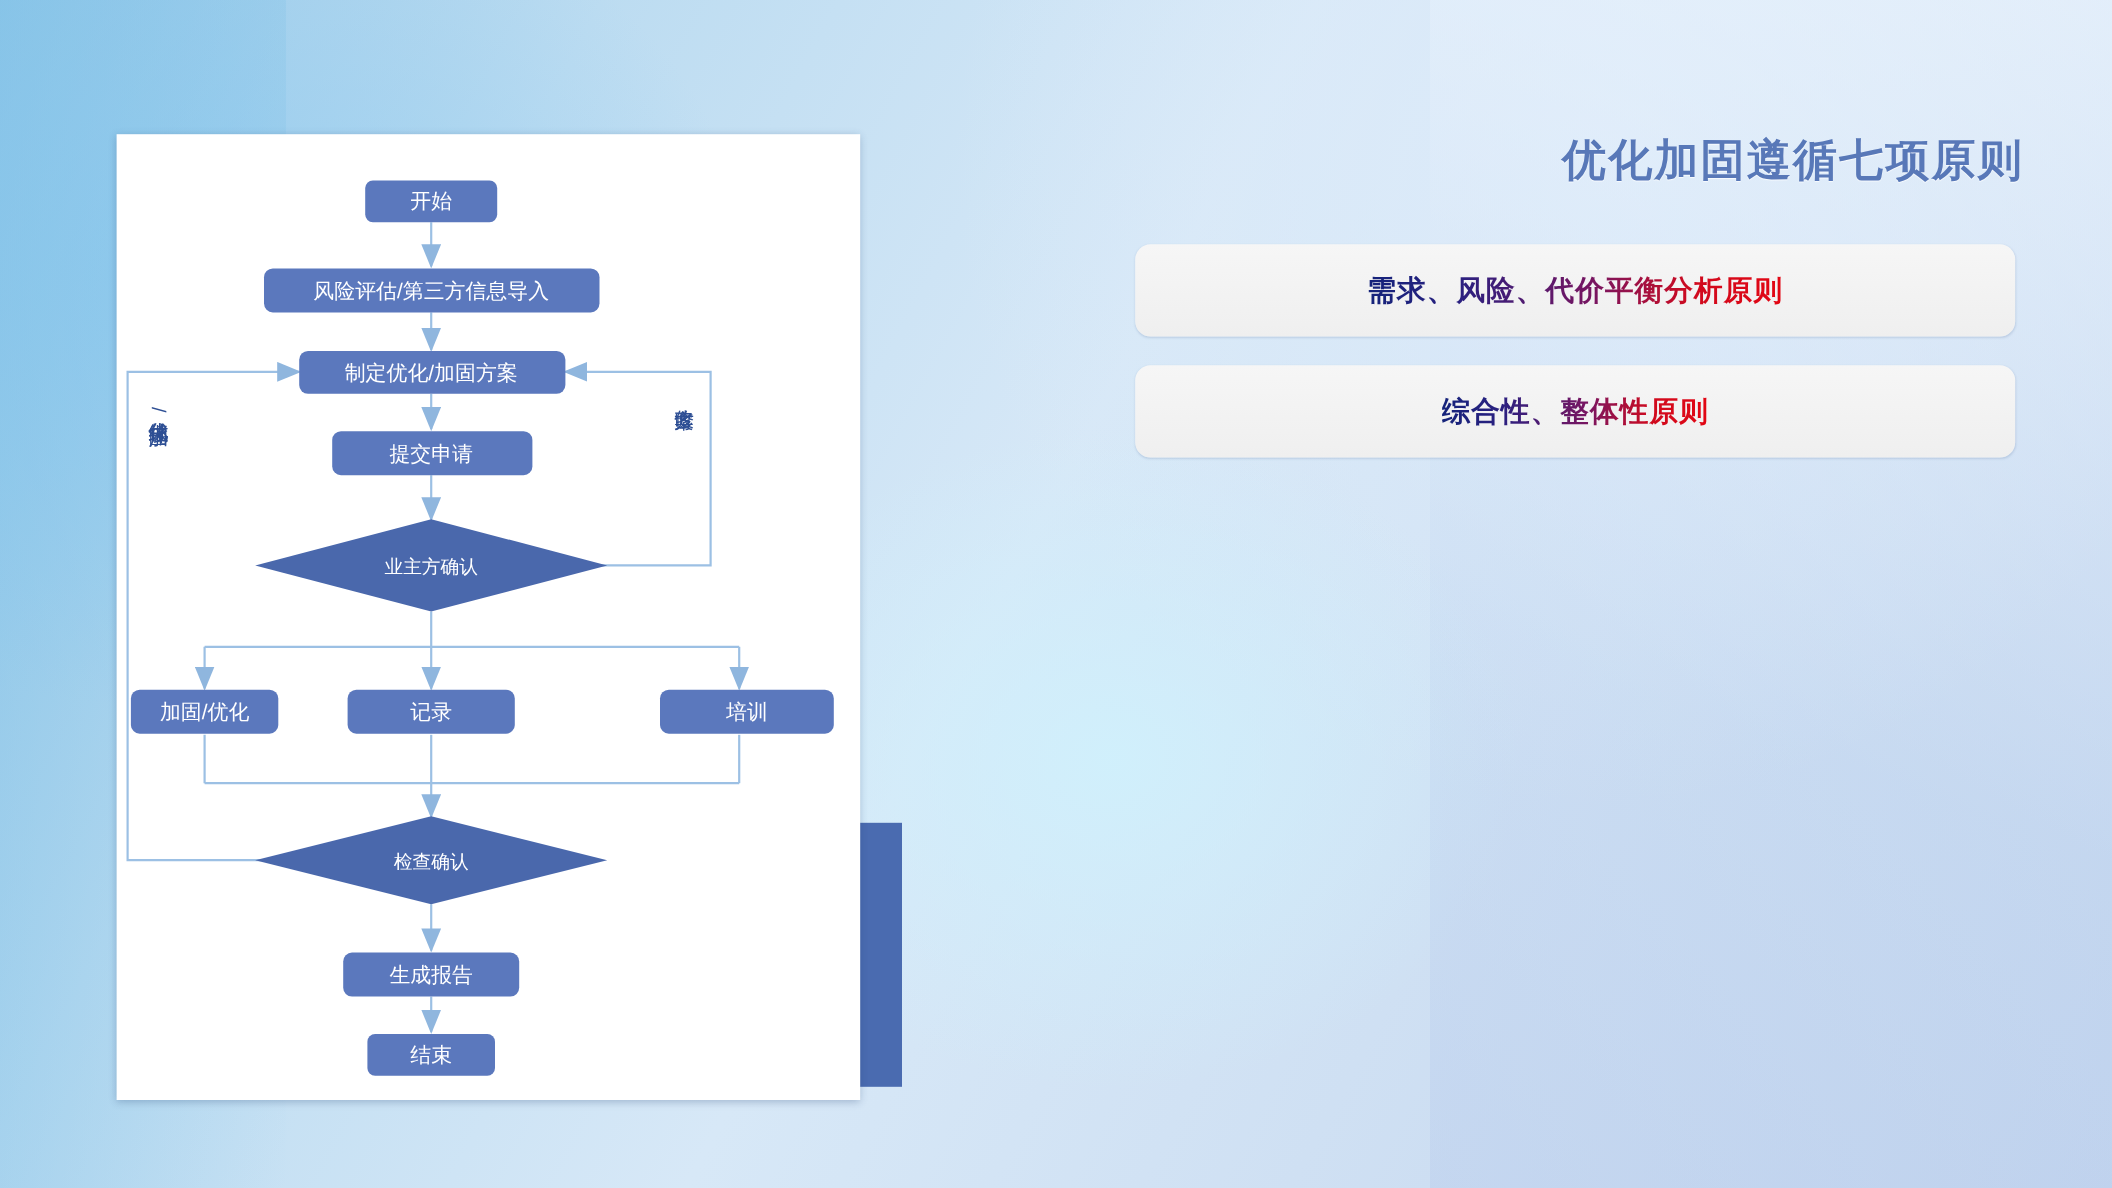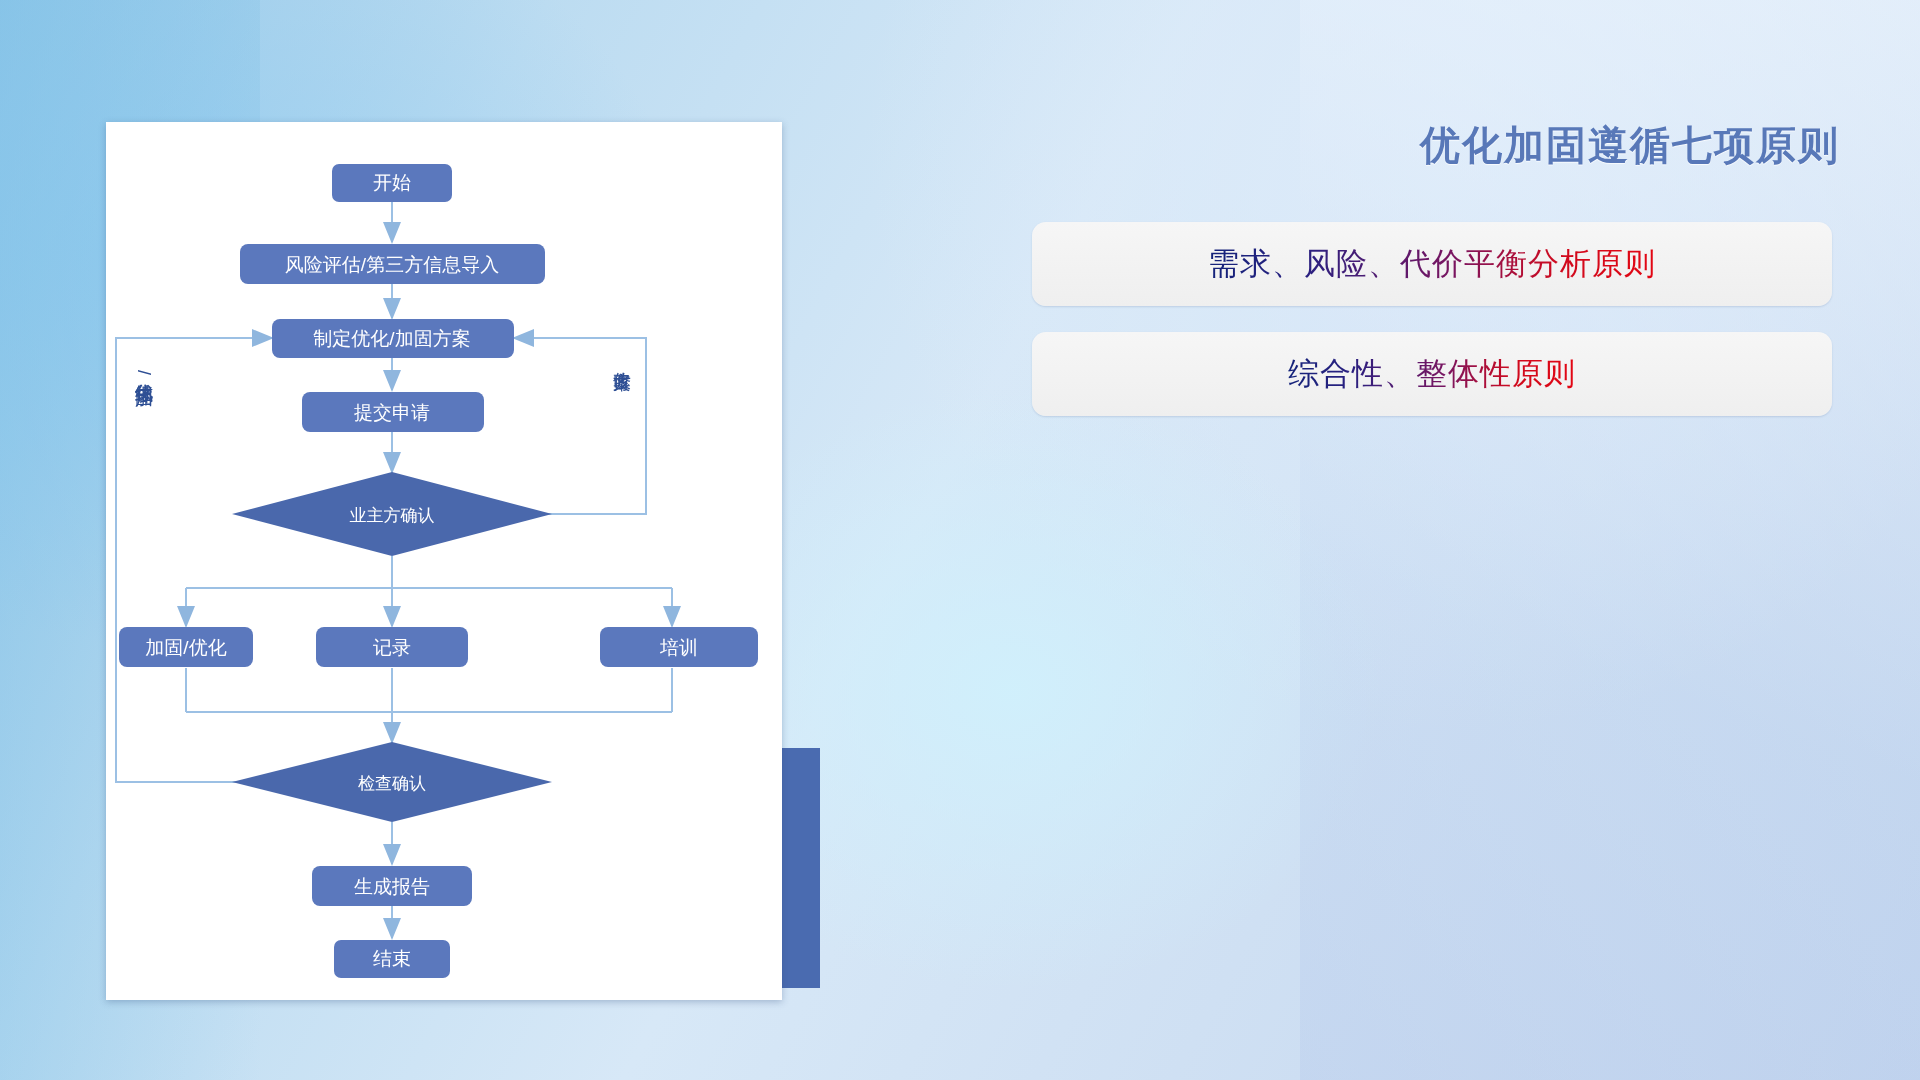--- a/index.html
+++ b/index.html
@@ -33,21 +33,21 @@
   #ptitle{font-size:40px;font-weight:bold;color:#5878b8;text-align:right;
           letter-spacing:2px;margin:26px 0 0 0;
           text-shadow:0 1px 1px rgba(255,255,255,.8);}
   #cards{position:absolute;left:12px;top:130px;width:800px;}
   .card{position:relative;height:84px;margin-bottom:26px;border-radius:14px;
         background:linear-gradient(#f6f6f6,#efefef);
         display:flex;align-items:center;justify-content:center;
         box-shadow:0 1px 2px rgba(60,90,140,.18);}
   .card::before{content:"";position:absolute;inset:-2px;border-radius:16px;
         background:linear-gradient(#3a5fa8 0%,#4a5ba0 28%,#8d3a70 62%,#e30613 100%);z-index:-1;}
-  .ctext{font-size:31px;font-weight:normal;letter-spacing:1px;
+  .ctext{font-size:26px;font-weight:bold;letter-spacing:1px;
         background:linear-gradient(90deg,#14237a 0%,#2a2080 22%,#7a1560 55%,#cf0a1e 78%,#e30613 100%);
         -webkit-background-clip:text;background-clip:text;color:transparent;
         -webkit-text-fill-color:transparent;}
 </style>
 </head>
 <body>
 
 <div id="bg"></div>
 <div id="bg-sheen"></div>
 <div id="bg-glow-r"></div>

